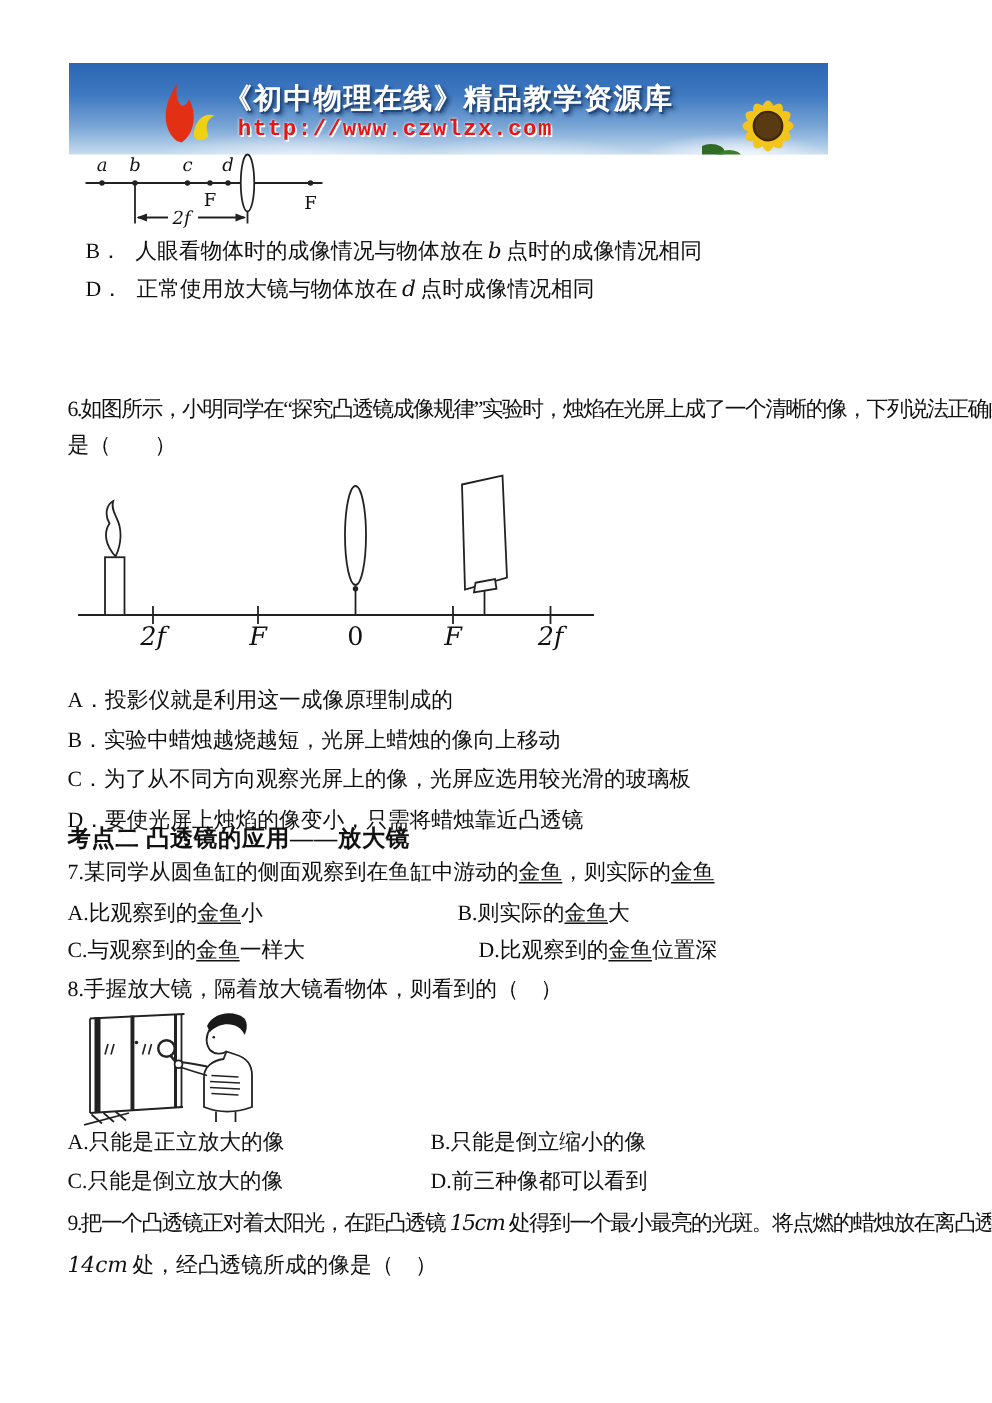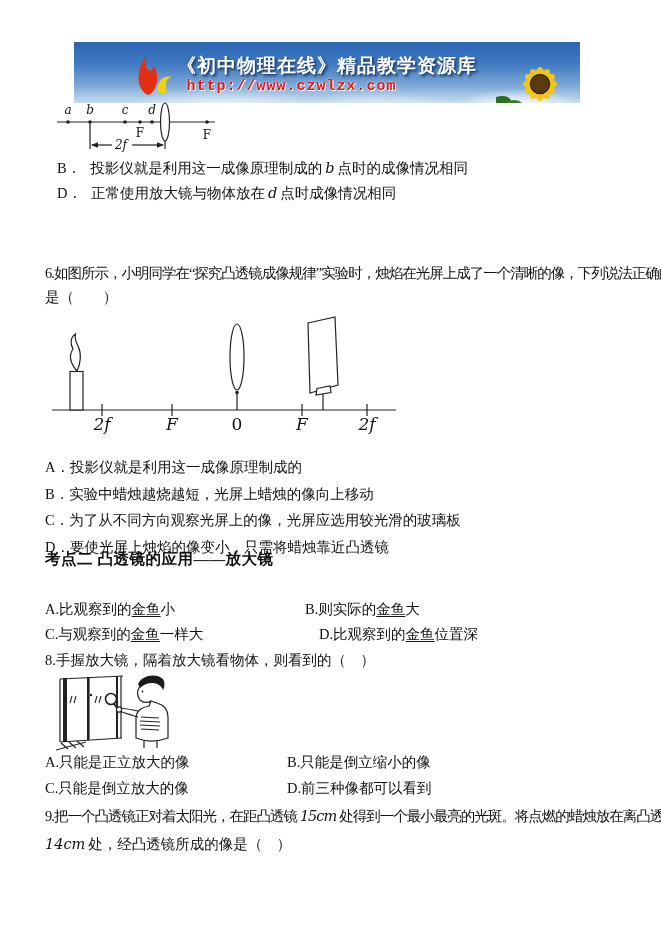--- a/index.html
+++ b/index.html
@@ -1,21 +1,21 @@
 <!DOCTYPE html>
 <html><head>
 <meta charset="utf-8">
 <style>
   html,body{margin:0;padding:0;background:#fff;}
   #page{position:relative;width:661px;height:935px;background:#fff;overflow:hidden;
         font-family:"Liberation Serif","DejaVu Serif",serif;color:#111;font-size:14.5px;}
   .abs{position:absolute;}
 
   
-  .banner{position:absolute;left:74px;top:42px;width:506px;height:61px;overflow:hidden;
+  .banner{position:absolute;left:46px;top:42px;width:506px;height:61px;overflow:hidden;
     background:
       radial-gradient(ellipse 90px 22px at 88% 102%, rgba(255,255,255,.85), rgba(255,255,255,0) 70%),
       radial-gradient(ellipse 140px 26px at 30% 105%, rgba(255,255,255,.65), rgba(255,255,255,0) 70%),
       radial-gradient(ellipse 120px 24px at 60% 108%, rgba(255,255,255,.55), rgba(255,255,255,0) 70%),
       linear-gradient(180deg,#2b66b4 0%,#3f79c1 35%,#7aa6d5 70%,#c7dcef 100%);}
   .blogo{position:absolute;left:50px;top:6px;}
   .btitle{position:absolute;left:0;top:11px;width:100%;text-align:center;
     color:#fff;font-weight:bold;font-size:19px;letter-spacing:1px;
     text-shadow:1px 1px 0 #23497c,2px 2px 3px #1a3a6a;font-family:"Liberation Serif",serif;}
   .burl{position:absolute;left:0;top:36px;width:86%;text-align:center;
@@ -89,21 +89,21 @@
     <line class="dstroke" x1="35" y1="22" x2="35" y2="49"></line>
     <line class="dstroke" x1="110" y1="41" x2="110" y2="49"></line>
     <line class="dstroke" x1="37" y1="45" x2="57" y2="45"></line>
     <line class="dstroke" x1="77" y1="45" x2="108" y2="45"></line>
     <polygon class="dfill" points="36,45 43,42.3 43,47.7"></polygon>
     <polygon class="dfill" points="109,45 102,42.3 102,47.7"></polygon>
     <text x="66" y="49" font-size="12" font-style="italic" text-anchor="middle">2f</text>
   </svg>
 
   <div class="q5block">
-    <div class="row"><span class="opt-label">B．</span><span>投影仪就是利用这一成像原理制成的</span><span class="ivar">b</span><span>点时的成像情况相同</span></div>
+    <div class="row"><span class="opt-label">B．</span><span>人眼看物体时的成像情况与物体放在</span><span class="ivar">b</span><span>点时的成像情况相同</span></div>
     <div class="row"><span class="opt-label">D．</span><span>正常使用放大镜与物体放在</span><span class="ivar">d</span><span>点时成像情况相同</span></div>
   </div>
 
   <div class="trow tight" style="left:45px;top:263px;">6.如图所示，小明同学在“探究凸透镜成像规律”实验时，烛焰在光屏上成了一个清晰的像，下列说法正确的</div>
   <div class="trow" style="left:45px;top:287px;">是（　　）</div>
 
   <svg class="abs" style="left:50px;top:312px;" width="350" height="122" viewBox="0 0 350 122">
     <line class="dstroke" x1="2" y1="98" x2="346" y2="98"></line>
     <line class="dstroke" x1="52" y1="92" x2="52" y2="104"></line>
     <line class="dstroke" x1="122" y1="92" x2="122" y2="104"></line>
@@ -132,20 +132,23 @@
 
   <div class="q6block">
     <div class="row">A．投影仪就是利用这一成像原理制成的</div>
     <div class="row">B．实验中蜡烛越烧越短，光屏上蜡烛的像向上移动</div>
     <div class="row">C．为了从不同方向观察光屏上的像，光屏应选用较光滑的玻璃板</div>
     <div class="row">D．要使光屏上烛焰的像变小，只需将蜡烛靠近凸透镜</div>
   </div>
 
   <div class="head2">考点二 凸透镜的应用——放大镜</div>
 
+  <div class="trow" style="left:45px;top:572px;">
+    <span>7.某同学从圆鱼缸的侧面观察到在鱼缸中游动的</span><span class="uline">金鱼</span><span>，则实际的</span><span class="uline">金鱼</span>
+  </div>
   <div class="trow" style="left:45px;top:599px;"><span>A.比观察到的</span><span class="uline">金鱼</span><span>小</span></div>
   <div class="trow" style="left:305px;top:599px;"><span>B.则实际的</span><span class="uline">金鱼</span><span>大</span></div>
   <div class="trow" style="left:45px;top:624px;"><span>C.与观察到的</span><span class="uline">金鱼</span><span>一样大</span></div>
   <div class="trow" style="left:307px;top:624px;margin-left:12px;"><span>D.比观察到的</span><span class="uline">金鱼</span><span>位置深</span></div>
 
   <div class="trow" style="left:45px;top:650px;">8.手握放大镜，隔着放大镜看物体，则看到的（　）</div>
 
   <svg class="abs" style="left:56px;top:672px;" width="120" height="80" viewBox="0 0 120 80">
     <g>
       <line class="dstroke" x1="4" y1="7" x2="67" y2="4"></line>

